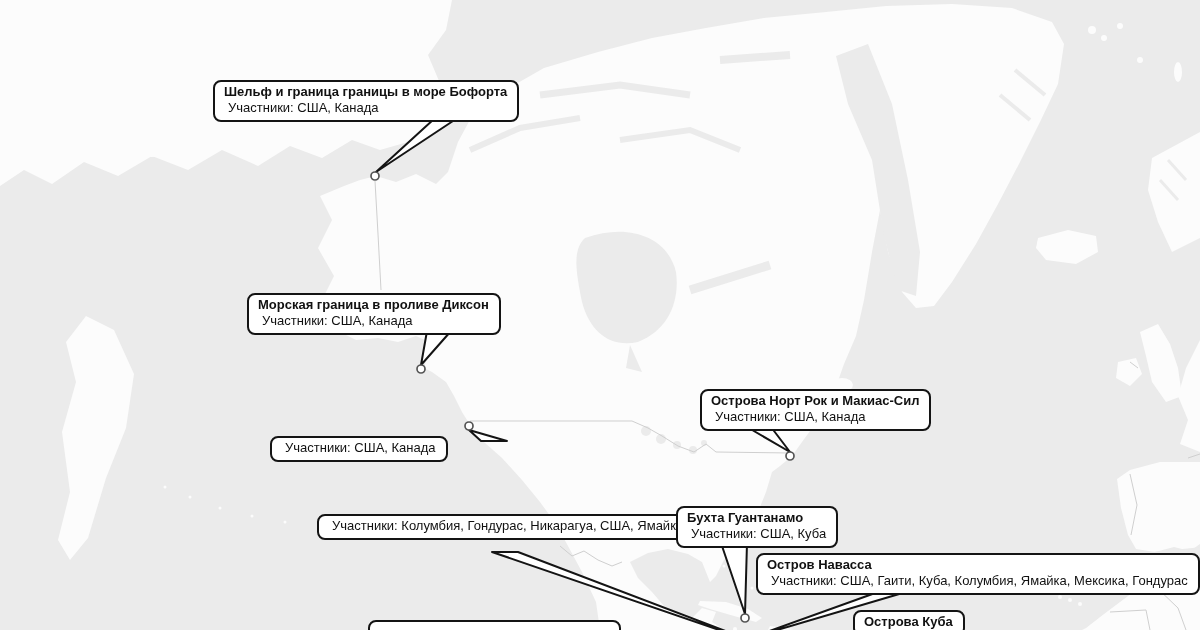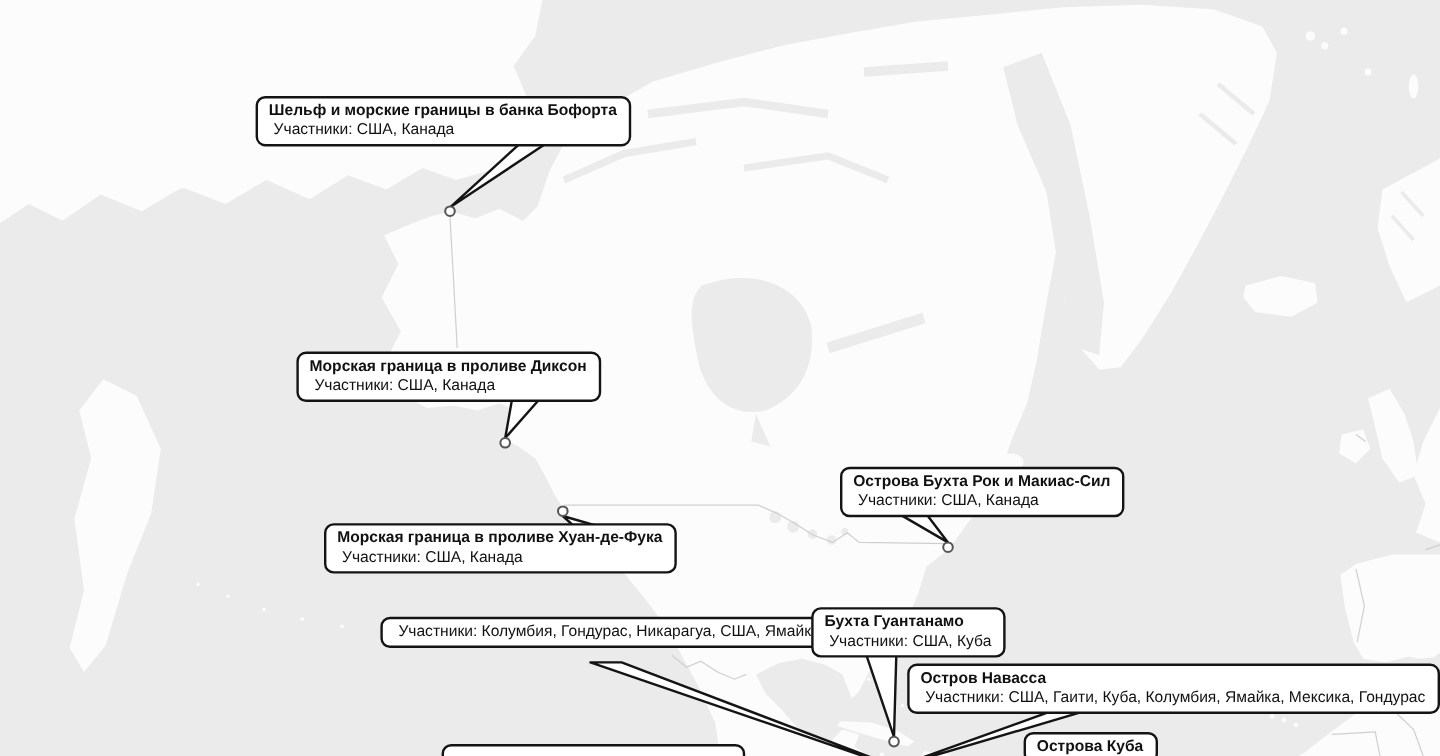--- a/index.html
+++ b/index.html
@@ -129,36 +129,35 @@
     <g class="markers">
       <circle cx="375" cy="176" r="4"></circle>
       <circle cx="421" cy="369" r="4"></circle>
       <circle cx="469" cy="426" r="4"></circle>
       <circle cx="790" cy="456" r="4"></circle>
       <circle cx="745" cy="618" r="4"></circle>
     </g>
   </svg>
 
   <div class="callout" style="left:213px;top:80px">
-    <div class="t">Шельф и морские границы в банка Бофорта</div>
+    <div class="t">Шельф и граница границы в море Бофорта</div>
     <div class="p">Участники: США, Канада</div>
   </div>
 
   <div class="callout" style="left:247px;top:293px">
     <div class="t">Морская граница в проливе Диксон</div>
     <div class="p">Участники: США, Канада</div>
   </div>
 
   <div class="callout" style="left:700px;top:389px">
-    <div class="t">Острова Бухта Рок и Макиас-Сил</div>
+    <div class="t">Острова Норт Рок и Макиас-Сил</div>
     <div class="p">Участники: США, Канада</div>
   </div>
 
   <div class="callout" style="left:270px;top:436px">
-    <div class="t">Морская граница в проливе Хуан-де-Фука</div>
     <div class="p">Участники: США, Канада</div>
   </div>
 
   <div class="callout" style="left:317px;top:514px">
     <div class="p">Участники: Колумбия, Гондурас, Никарагуа, США, Ямайка</div>
   </div>
 
   <div class="callout" style="left:756px;top:553px">
     <div class="t">Остров Навасса</div>
     <div class="p">Участники: США, Гаити, Куба, Колумбия, Ямайка, Мексика, Гондурас</div>

